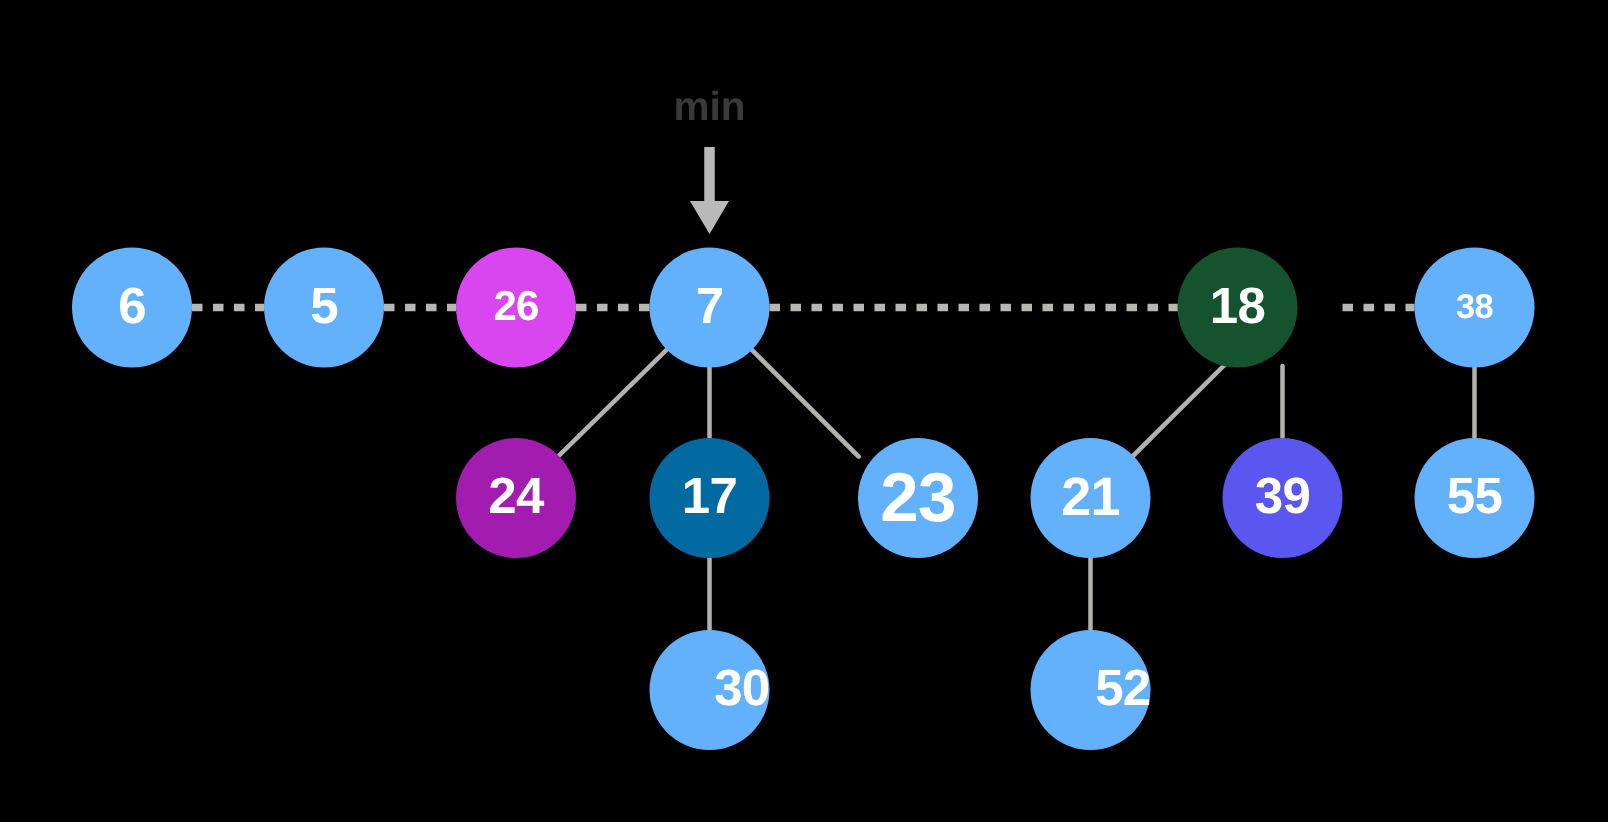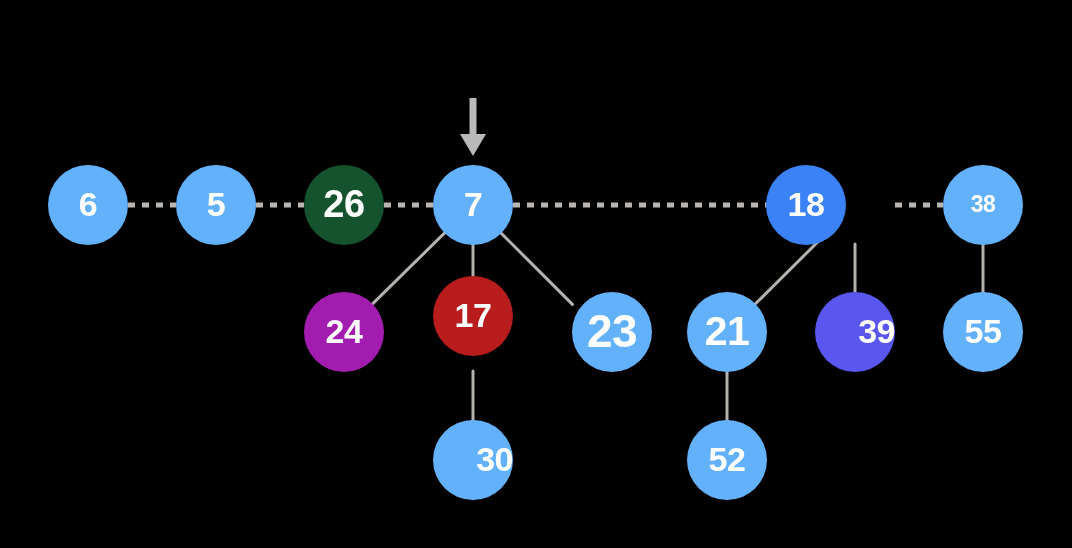--- a/index.html
+++ b/index.html
@@ -67,59 +67,60 @@
         <line x1="855" y1="244" x2="855" y2="293" stroke="#b5b2ad" stroke-width="3" stroke-linecap="round"></line>
         <line x1="727" y1="371" x2="727" y2="421" stroke="#b5b2ad" stroke-width="3" stroke-linecap="round"></line>
         <line x1="983" y1="244" x2="983" y2="293" stroke="#b5b2ad" stroke-width="3" stroke-linecap="round"></line>
       </g>
     <g id="min-arrow-group">
         <line x1="473" y1="98" x2="473" y2="136" stroke="#b9b9b9" stroke-width="7"></line>
         <polygon points="460,134 486,134 473,156" fill="#b9b9b9"></polygon>
       </g>
   </svg>
 
+  <div id="min-label" style="color: rgb(58, 58, 58); font-size: 27px; left: 0px; top: 56.26px; width: 946px;">min</div>
 
   <div id="nodes-layer">
       <div class="node" style="left: 48px; top: 165px; width: 80px; height: 80px; background: rgb(100, 177, 251); font-size: 34px;">
         <span class="node-label">6</span>
       </div>
       <div class="node" style="left: 176px; top: 165px; width: 80px; height: 80px; background: rgb(100, 177, 251); font-size: 34px;">
         <span class="node-label">5</span>
       </div>
-      <div class="node" style="left: 304px; top: 165px; width: 80px; height: 80px; background: #14532d; font-size: 38px;">
+      <div class="node" style="left: 304px; top: 165px; width: 80px; height: 80px; background: #d946ef; font-size: 28px;">
         <span class="node-label">26</span>
       </div>
       <div class="node" style="left: 433px; top: 165px; width: 80px; height: 80px; background: rgb(100, 177, 251); font-size: 34px;">
         <span class="node-label">7</span>
       </div>
-      <div class="node" style="left: 766px; top: 165px; width: 80px; height: 80px; background: #3b82f6; font-size: 34px;">
+      <div class="node" style="left: 785px; top: 165px; width: 80px; height: 80px; background: #14532d; font-size: 34px;">
         <span class="node-label">18</span>
       </div>
       <div class="node" style="left: 943px; top: 165px; width: 80px; height: 80px; background: rgb(100, 177, 251); font-size: 23px;">
         <span class="node-label">38</span>
       </div>
       <div class="node" style="left: 304px; top: 292px; width: 80px; height: 80px; background: #a21caf; font-size: 34px;">
         <span class="node-label">24</span>
       </div>
-      <div class="node" style="left: 433px; top: 276px; width: 80px; height: 80px; background: #b91c1c; font-size: 34px;">
+      <div class="node" style="left: 433px; top: 292px; width: 80px; height: 80px; background: #0369a1; font-size: 34px;">
         <span class="node-label">17</span>
       </div>
       <div class="node" style="left: 572px; top: 292px; width: 80px; height: 80px; background: rgb(100, 177, 251); font-size: 46px;">
         <span class="node-label">23</span>
       </div>
-      <div class="node" style="left: 687px; top: 292px; width: 80px; height: 80px; background: rgb(100, 177, 251); font-size: 41px;">
+      <div class="node" style="left: 687px; top: 292px; width: 80px; height: 80px; background: rgb(100, 177, 251); font-size: 36px;">
         <span class="node-label">21</span>
       </div>
-      <div class="node" style="left: 815px; top: 292px; width: 80px; height: 80px; background: rgb(90, 86, 240); font-size: 34px; justify-content: flex-end;">
+      <div class="node" style="left: 815px; top: 292px; width: 80px; height: 80px; background: rgb(90, 86, 240); font-size: 34px;">
         <span class="node-label">39</span>
       </div>
       <div class="node" style="left: 943px; top: 292px; width: 80px; height: 80px; background: rgb(100, 177, 251); font-size: 34px;">
         <span class="node-label">55</span>
       </div>
       <div class="node" style="left: 433px; top: 420px; width: 80px; height: 80px; background: rgb(100, 177, 251); font-size: 34px; justify-content: flex-end;">
         <span class="node-label">30</span>
       </div>
-      <div class="node" style="left: 687px; top: 420px; width: 80px; height: 80px; background: rgb(100, 177, 251); font-size: 34px;">
+      <div class="node" style="left: 687px; top: 420px; width: 80px; height: 80px; background: rgb(100, 177, 251); font-size: 34px; justify-content: flex-end;">
         <span class="node-label">52</span>
       </div>
     </div>
 
 </div>
 
 </body></html>

